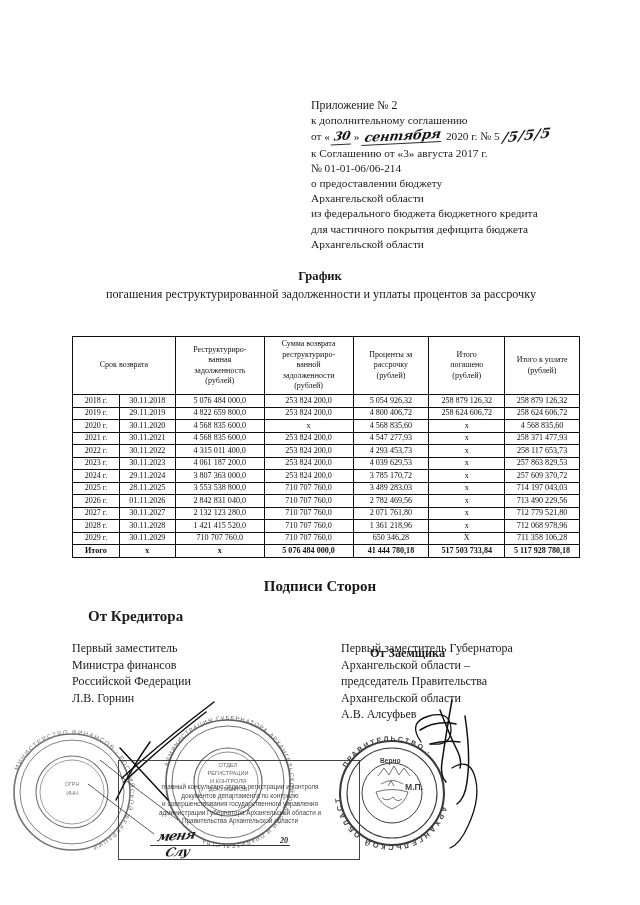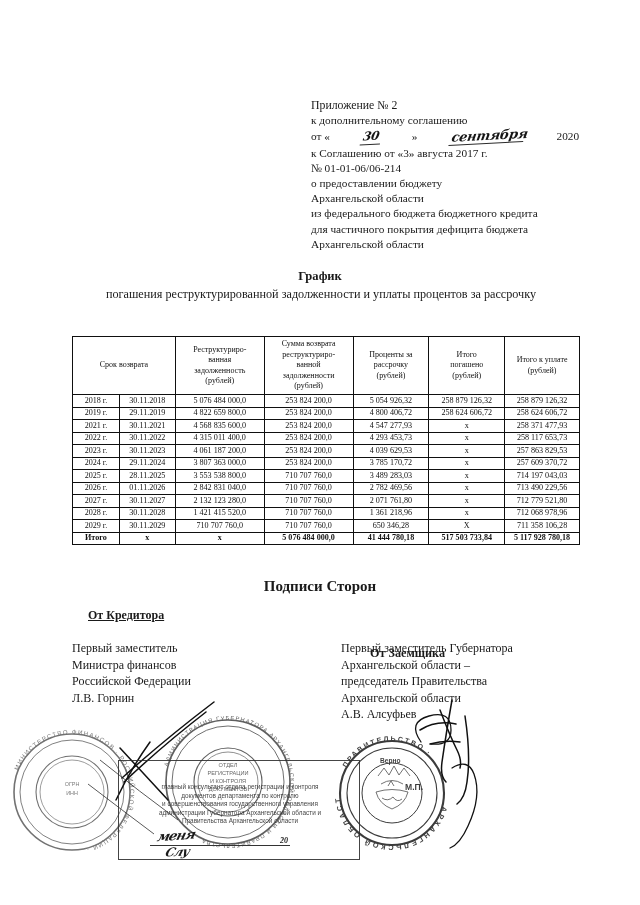--- a/index.html
+++ b/index.html
@@ -19,21 +19,21 @@
   .header-block {
     position: absolute;
     left: 311px;
     top: 98px;
     width: 320px;
     font-size: 11.3px;
     line-height: 15.2px;
   }
   .header-block .hline { white-space: nowrap; }
   .hl-1 { font-size: 11.8px; }
-  .date-line { position: relative; display: flex; align-items: baseline; gap: 29px; }
+  .date-line { position: relative; display: flex; align-items: baseline; }
   .hand {
     font-family: "DejaVu Serif", serif;
     font-style: italic;
     font-weight: bold;
     letter-spacing: -0.4px;
     transform: skewX(-12deg) rotate(-3deg);
     display: inline-block;
     border-bottom: 1px solid #2a2a2a;
     padding: 0 2px;
     color: #151515;
@@ -96,21 +96,21 @@
   .col-d { width: 89px; }
   .col-e { width: 76px; }
   .col-f { width: 76px; }
   .col-g { width: 75px; }
 
   
   .sig-title {
     position: absolute; left: 60px; top: 578px; width: 520px;
     text-align: center; font-weight: bold; font-size: 15px;
   }
-  .sig-left-h { position: absolute; left: 88px; top: 608px; font-weight: bold; font-size: 12px; text-decoration: underline; }
+  .sig-left-h { position: absolute; left: 88px; top: 608px; font-weight: bold; font-size: 15px; }
   .sig-right-h { position: absolute; left: 370px; top: 608px; font-weight: bold; font-size: 12.2px; margin-top: 38px; }
   .sig-left-b { position: absolute; left: 72px; top: 640px; font-size: 12px; line-height: 16.6px; width: 250px; }
   .sig-right-b { position: absolute; left: 341px; top: 640px; font-size: 12px; line-height: 16.6px; width: 265px; }
 
   
   .stamp-layer { position: absolute; left: 0; top: 0; width: 640px; height: 905px; pointer-events: none; }
 
   
   .reg-box {
     position: absolute;
@@ -227,20 +227,29 @@
             <td>258 879 126,32</td>
           </tr>
           <tr>
             <td>2019 г.</td>
             <td>29.11.2019</td>
             <td>4 822 659 800,0</td>
             <td>253 824 200,0</td>
             <td>4 800 406,72</td>
             <td>258 624 606,72</td>
             <td>258 624 606,72</td>
+          </tr>
+          <tr>
+            <td>2020 г.</td>
+            <td>30.11.2020</td>
+            <td>4 568 835 600,0</td>
+            <td>х</td>
+            <td>4 568 835,60</td>
+            <td>х</td>
+            <td>4 568 835,60</td>
           </tr>
           <tr>
             <td>2021 г.</td>
             <td>30.11.2021</td>
             <td>4 568 835 600,0</td>
             <td>253 824 200,0</td>
             <td>4 547 277,93</td>
             <td>х</td>
             <td>258 371 477,93</td>
           </tr>

